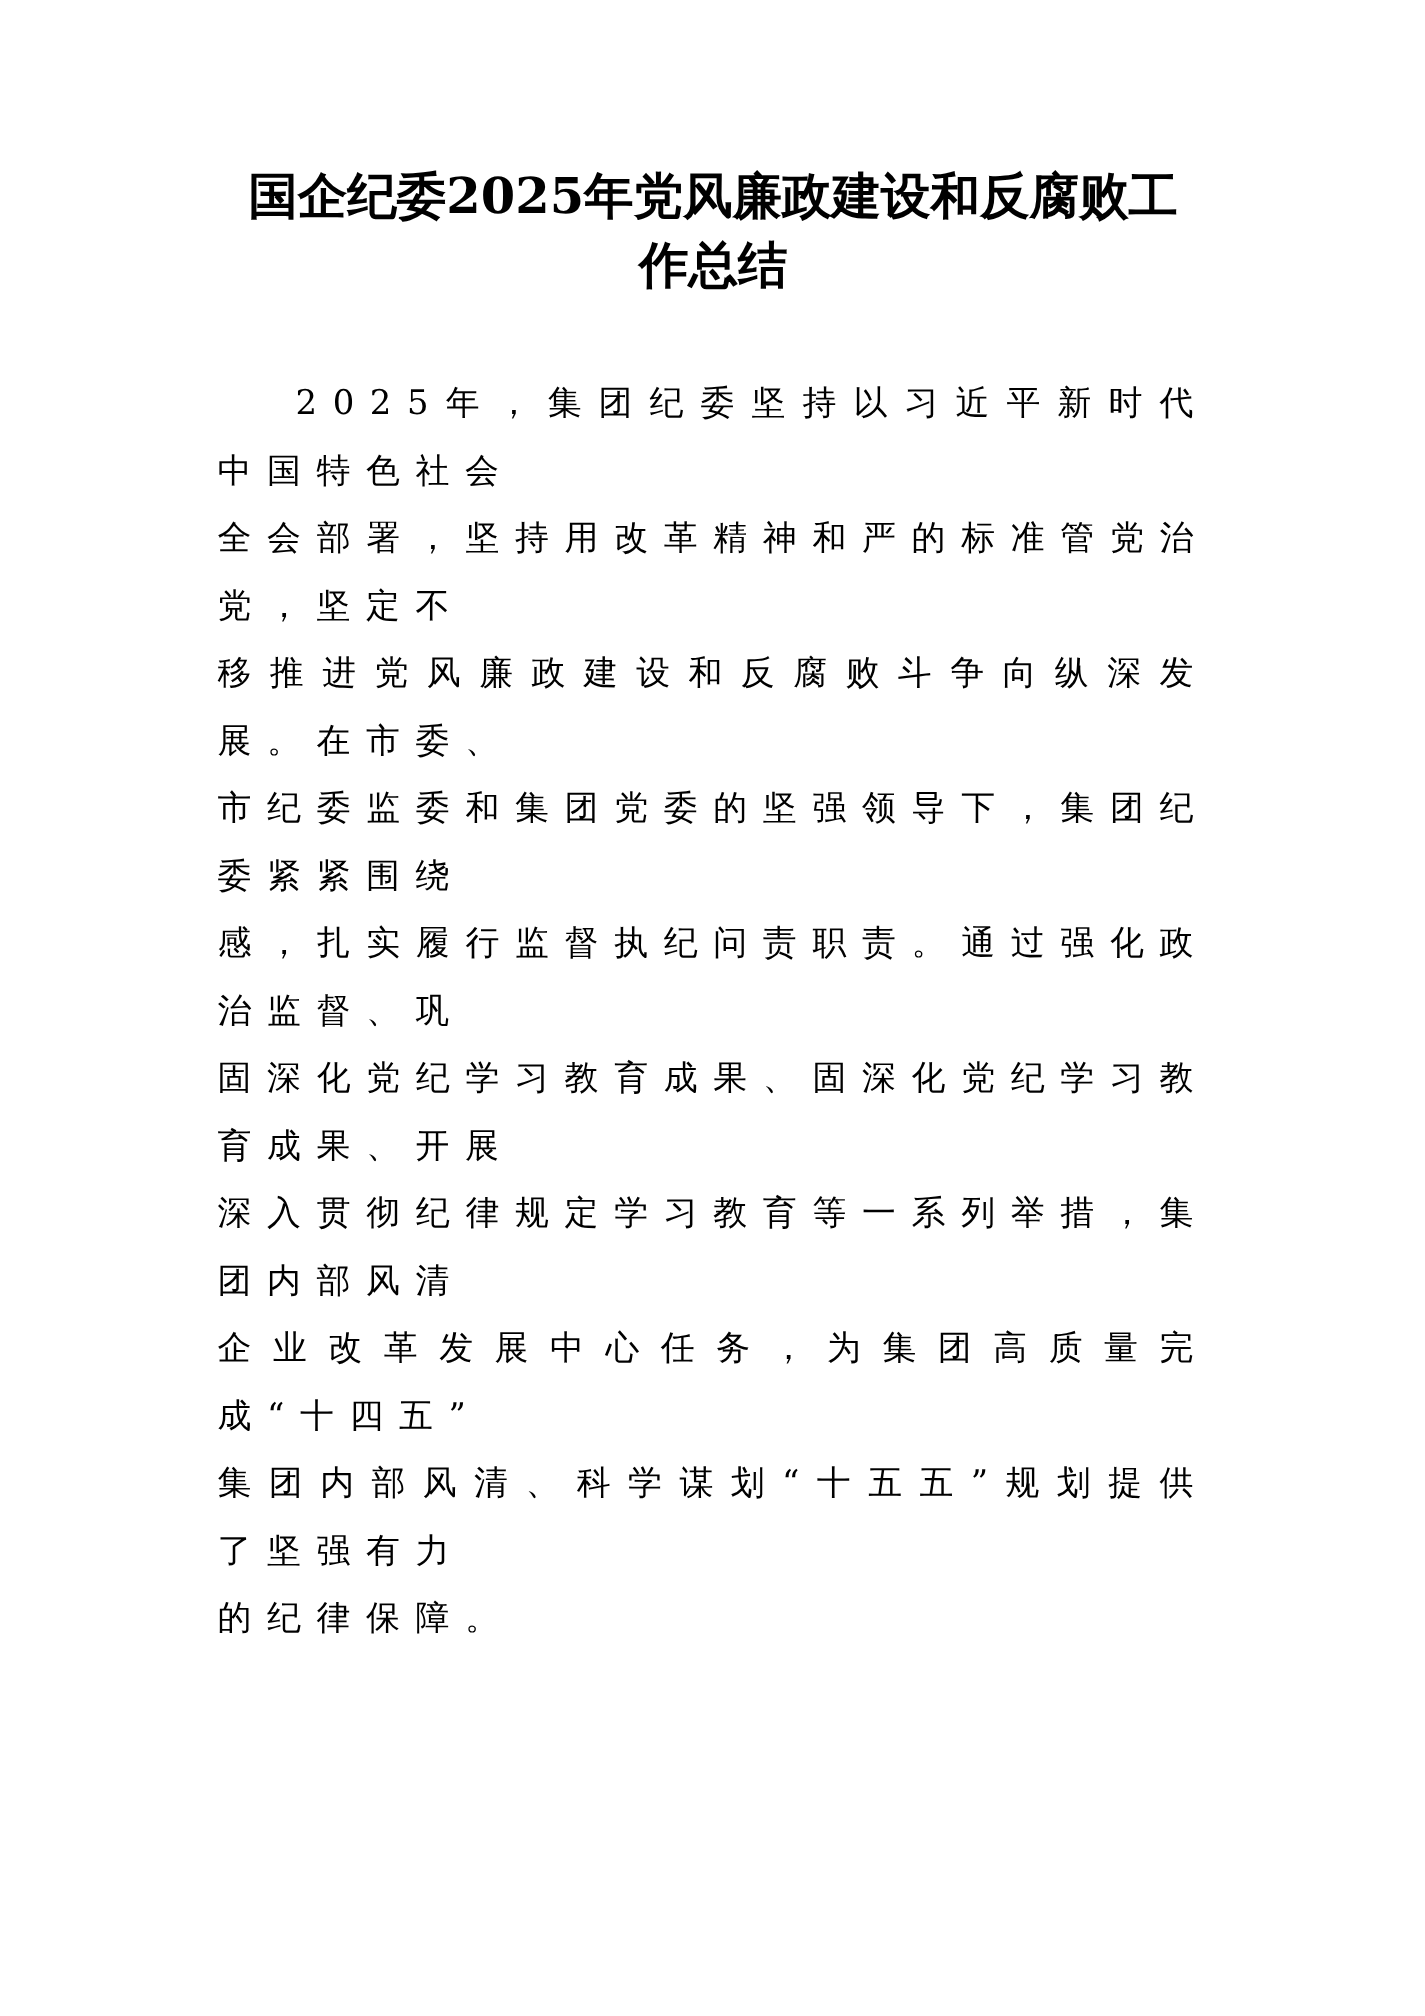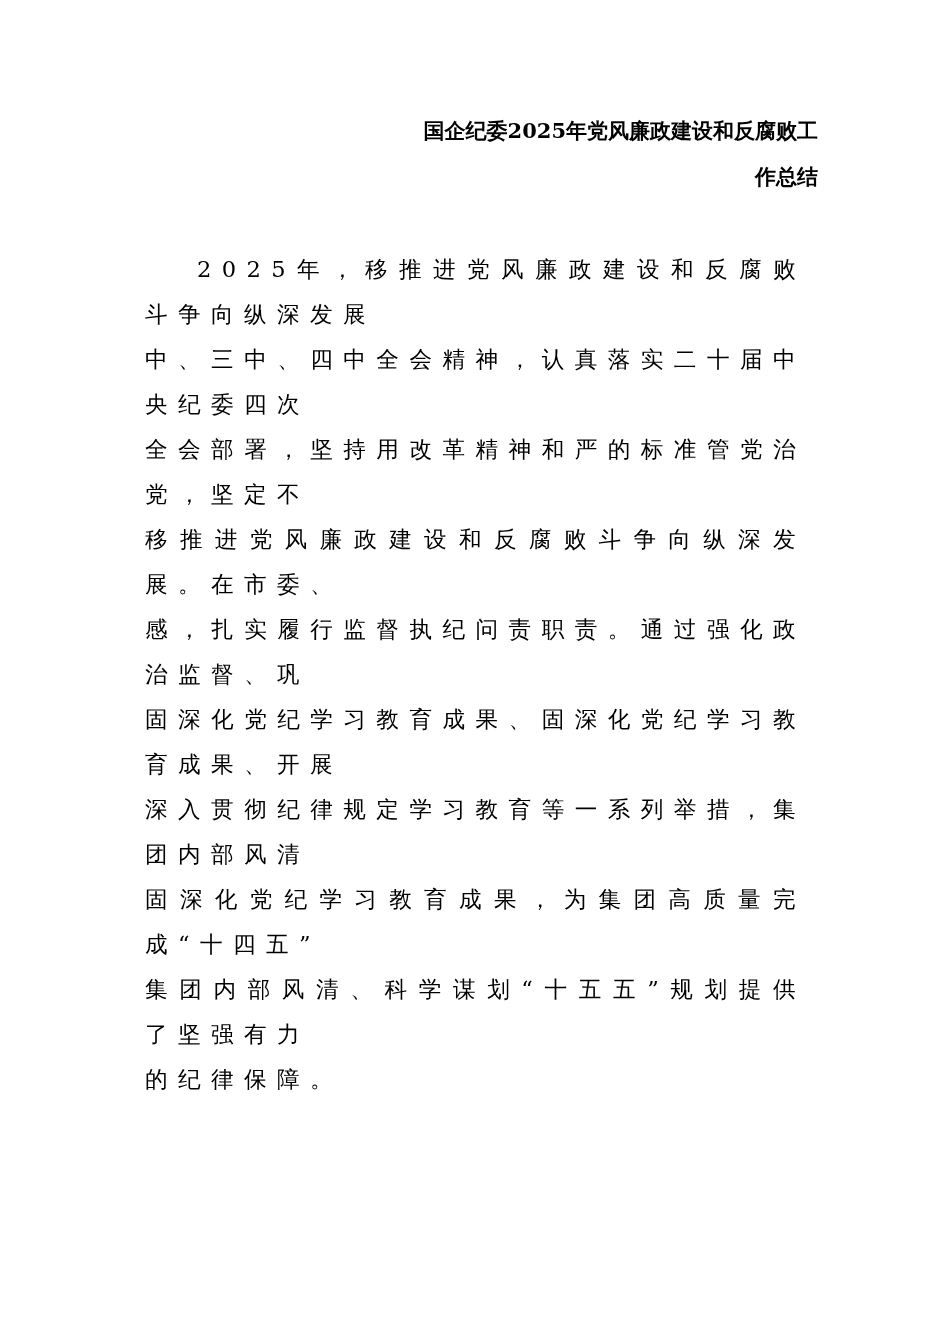--- a/index.html
+++ b/index.html
@@ -16,23 +16,23 @@
     }
     .page {
       position: absolute;
       left: 145px;
       top: 108px;
       width: 661px;
     }
     .doc-title {
       font-family: "DejaVu Serif", "Liberation Serif", serif;
       font-weight: bold;
-      font-size: 21px;
+      font-size: 33px;
       line-height: 46px;
-      text-align: right;
+      text-align: center;
       margin: 0 -12px 0 -12px;
       letter-spacing: 0px;
     }
     .doc-title span { display: block; }
     .body-para {
       font-family: "DejaVu Serif", "Liberation Serif", serif;
       font-size: 22.6px;
       line-height: 45px;
       letter-spacing: 10.4px;
       text-align: justify;
@@ -48,25 +48,25 @@
 
 <div class="page">
   <h1 class="doc-title">
     <span>国企纪委2025年党风廉政建设和反腐败工</span>
     <span>作总结</span>
   </h1>
 
   <div class="spacer-title"></div>
 
   <p class="body-para">
-    <span class="line-wrap" style="text-indent:52px">2025年，移推进党风廉政建设和反腐败斗争向纵深发展</span>
-    <span class="line-wrap" style="text-indent:0">中、三中、四中全会精神，认真落实二十届中央纪委四次</span>
+    <span class="line-wrap" style="text-indent:52px">2025年，集团纪委坚持以习近平新时代中国特色社会</span>
     <span class="line-wrap" style="text-indent:0">全会部署，坚持用改革精神和严的标准管党治党，坚定不</span>
     <span class="line-wrap" style="text-indent:0">移推进党风廉政建设和反腐败斗争向纵深发展。在市委、</span>
+    <span class="line-wrap" style="text-indent:0">市纪委监委和集团党委的坚强领导下，集团纪委紧紧围绕</span>
     <span class="line-wrap" style="text-indent:0">感，扎实履行监督执纪问责职责。通过强化政治监督、巩</span>
     <span class="line-wrap" style="text-indent:0">固深化党纪学习教育成果、固深化党纪学习教育成果、开展</span>
     <span class="line-wrap" style="text-indent:0">深入贯彻纪律规定学习教育等一系列举措，集团内部风清</span>
-    <span class="line-wrap" style="text-indent:0">固深化党纪学习教育成果，为集团高质量完成“十四五”</span>
+    <span class="line-wrap" style="text-indent:0">企业改革发展中心任务，为集团高质量完成“十四五”</span>
     <span class="line-wrap" style="text-indent:0">集团内部风清、科学谋划“十五五”规划提供了坚强有力</span>
     <span class="line-wrap" style="text-indent:0">的纪律保障。</span>
   </p>
 
 </div>
 
 </body></html>

